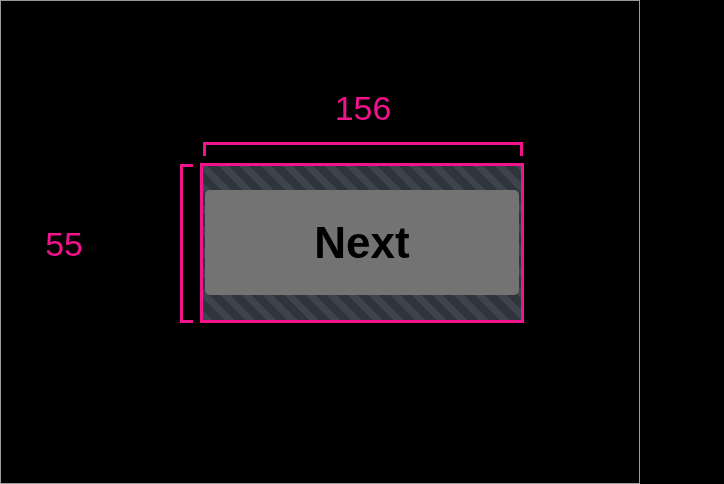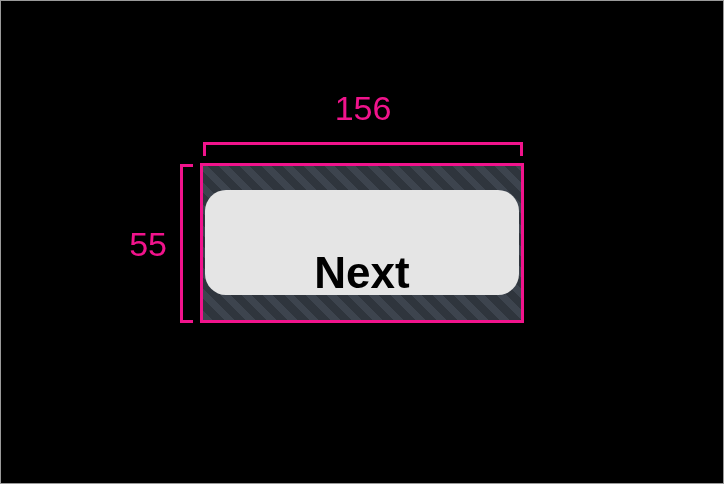--- a/index.html
+++ b/index.html
@@ -4,21 +4,21 @@
 <title>Element Measurement Overlay</title>
 <style>
   html, body {
     margin: 0;
     padding: 0;
     background: #000000;
   }
 
   .screen {
     position: relative;
-    width: 724px;
+    width: 640px;
     height: 484px;
     background: #000000;
     box-sizing: border-box;
     border: 1px solid #9a9a9a;
     overflow: hidden;
     font-family: "Liberation Sans", sans-serif;
     -webkit-font-smoothing: antialiased;
   }
 
   
@@ -51,24 +51,24 @@
     );
   }
 
   
   .content-box {
     position: absolute;
     left: 2px;
     top: 24px;
     right: 2px;
     bottom: 25px;
-    background: #e5e5e5;
-    border-radius: 21px;
+    background: #737373;
+    border-radius: 5px;
     display: flex;
-    align-items: flex-end;
+    align-items: center;
     justify-content: center;
   }
 
   .content-label {
     color: #000000;
     font-family: "Liberation Sans", sans-serif;
     font-size: 44px;
     font-weight: bold;
     letter-spacing: 0px;
     line-height: 1;

